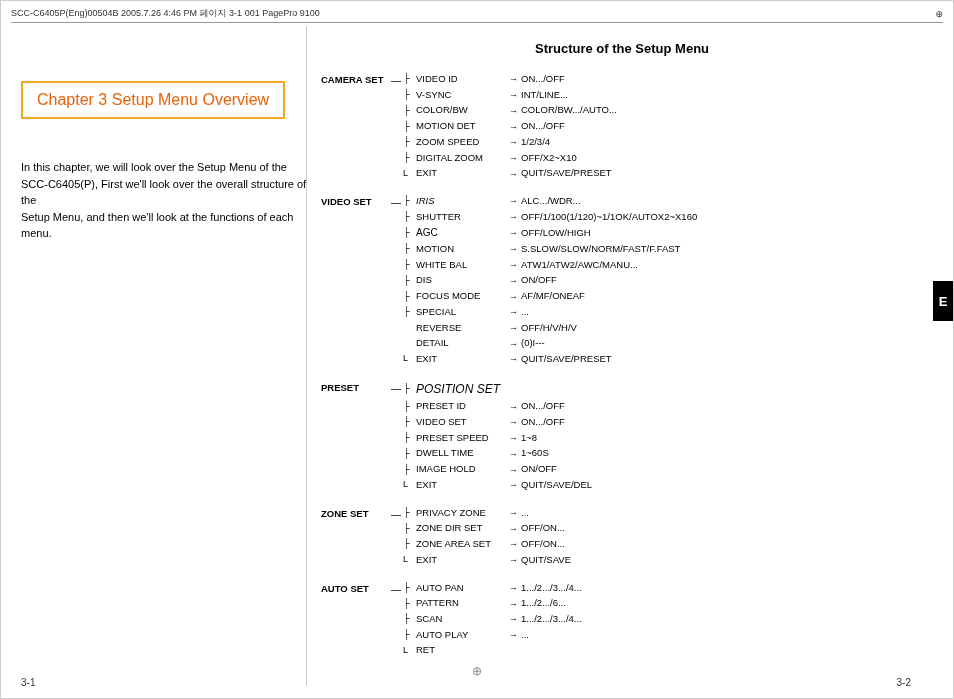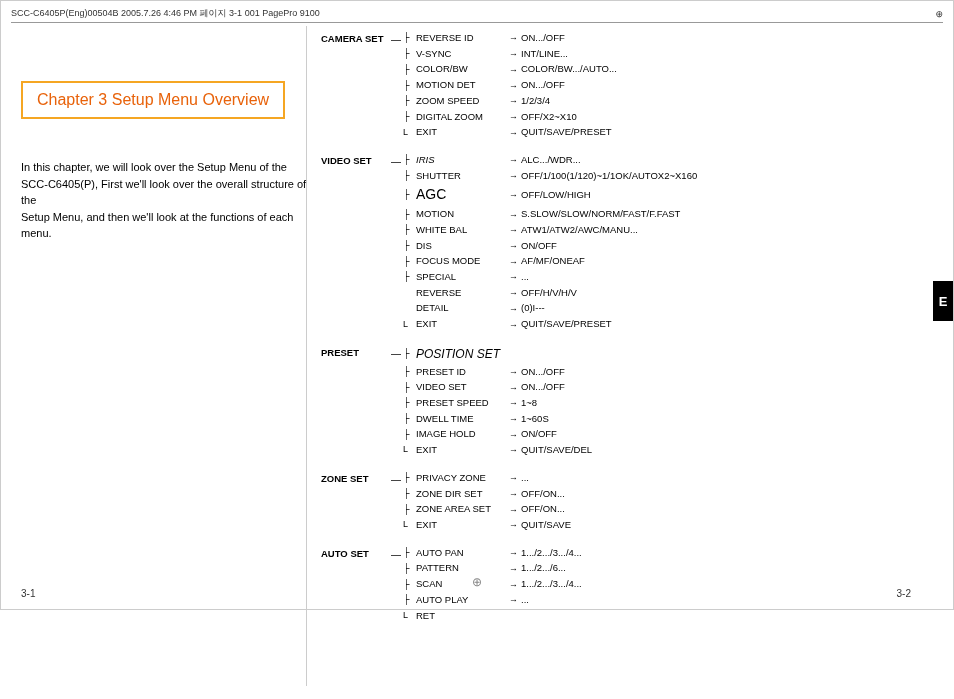--- a/index.html
+++ b/index.html
@@ -9,21 +9,21 @@
       background: #fff;
       font-family: Arial, Helvetica, sans-serif;
       font-size: 11px;
       color: #000;
       position: relative;
       overflow: hidden;
     }
 
     .page-container {
       width: 954px;
-      height: 610px;
+      height: 699px;
       position: relative;
       border: 1px solid #ccc;
     }
 
     
     .top-header {
       position: absolute;
       top: 6px;
       left: 10px;
       right: 10px;
@@ -199,30 +199,31 @@
       <span>Chapter 3  Setup Menu Overview</span>
     </div>
     <div class="chapter-description">
       <p>In this chapter, we will look over the Setup Menu of the</p>
       <p>SCC-C6405(P), First we'll look over the overall structure of the</p>
       <p>Setup Menu, and then we'll look at the functions of each menu.</p>
     </div>
   </div>
 
   <div class="right-section">
+    <div class="structure-title">Structure of the Setup Menu</div>
 
     <div class="menu-structure" id="menu-structure-container">
 
     <div class="menu-group">
           <span class="group-label">CAMERA SET</span>
           <span style="display: inline-block; margin-right: 2px; font-size: 10px; padding-top: 1px;">—</span>
           <div>
             <div class="menu-item-row">
               <span class="branch-line" style="min-width: 12px; font-size: 9px; color: rgb(0, 0, 0);">├ </span>
-              <span class="item-name" style="min-width: 90px; font-size: 9.5px;">REVERSE ID</span>
+              <span class="item-name" style="min-width: 90px; font-size: 9.5px;">VIDEO ID</span>
               <span class="arrow">→</span>
               <span class="item-value" style="font-size: 9.5px;">ON.../OFF</span>
             </div>
             <div class="menu-item-row">
               <span class="branch-line" style="min-width: 12px; font-size: 9px; color: rgb(0, 0, 0);">├ </span>
               <span class="item-name" style="min-width: 90px; font-size: 9.5px;">V-SYNC</span>
               <span class="arrow">→</span>
               <span class="item-value" style="font-size: 9.5px;">INT/LINE...</span>
             </div>
             <div class="menu-item-row">
@@ -269,21 +270,21 @@
               <span class="item-value" style="font-size: 9.5px;">ALC.../WDR...</span>
             </div>
             <div class="menu-item-row">
               <span class="branch-line" style="min-width: 12px; font-size: 9px; color: rgb(0, 0, 0);">├ </span>
               <span class="item-name" style="min-width: 90px; font-size: 9.5px;">SHUTTER</span>
               <span class="arrow">→</span>
               <span class="item-value" style="font-size: 9.5px;">OFF/1/100(1/120)~1/1OK/AUTOX2~X160</span>
             </div>
             <div class="menu-item-row">
               <span class="branch-line" style="min-width: 12px; font-size: 9px; color: rgb(0, 0, 0);">├ </span>
-              <span class="item-name" style="min-width: 90px; font-size: 14px;">AGC</span>
+              <span class="item-name" style="min-width: 90px; font-size: 10px;">AGC</span>
               <span class="arrow">→</span>
               <span class="item-value" style="font-size: 9.5px;">OFF/LOW/HIGH</span>
             </div>
             <div class="menu-item-row">
               <span class="branch-line" style="min-width: 12px; font-size: 9px; color: rgb(0, 0, 0);">├ </span>
               <span class="item-name" style="min-width: 90px; font-size: 9.5px;">MOTION</span>
               <span class="arrow">→</span>
               <span class="item-value" style="font-size: 9.5px;">S.SLOW/SLOW/NORM/FAST/F.FAST</span>
             </div>
             <div class="menu-item-row">

